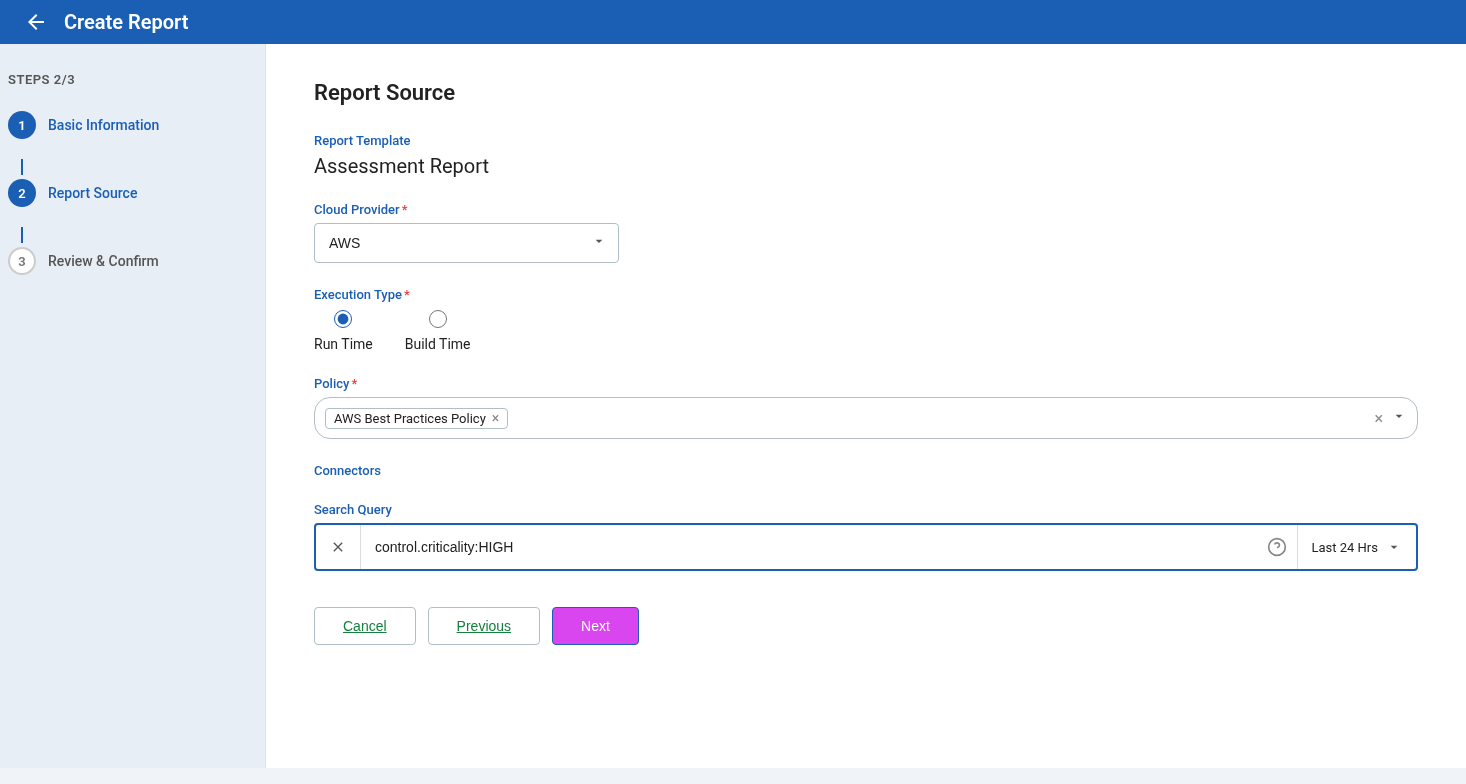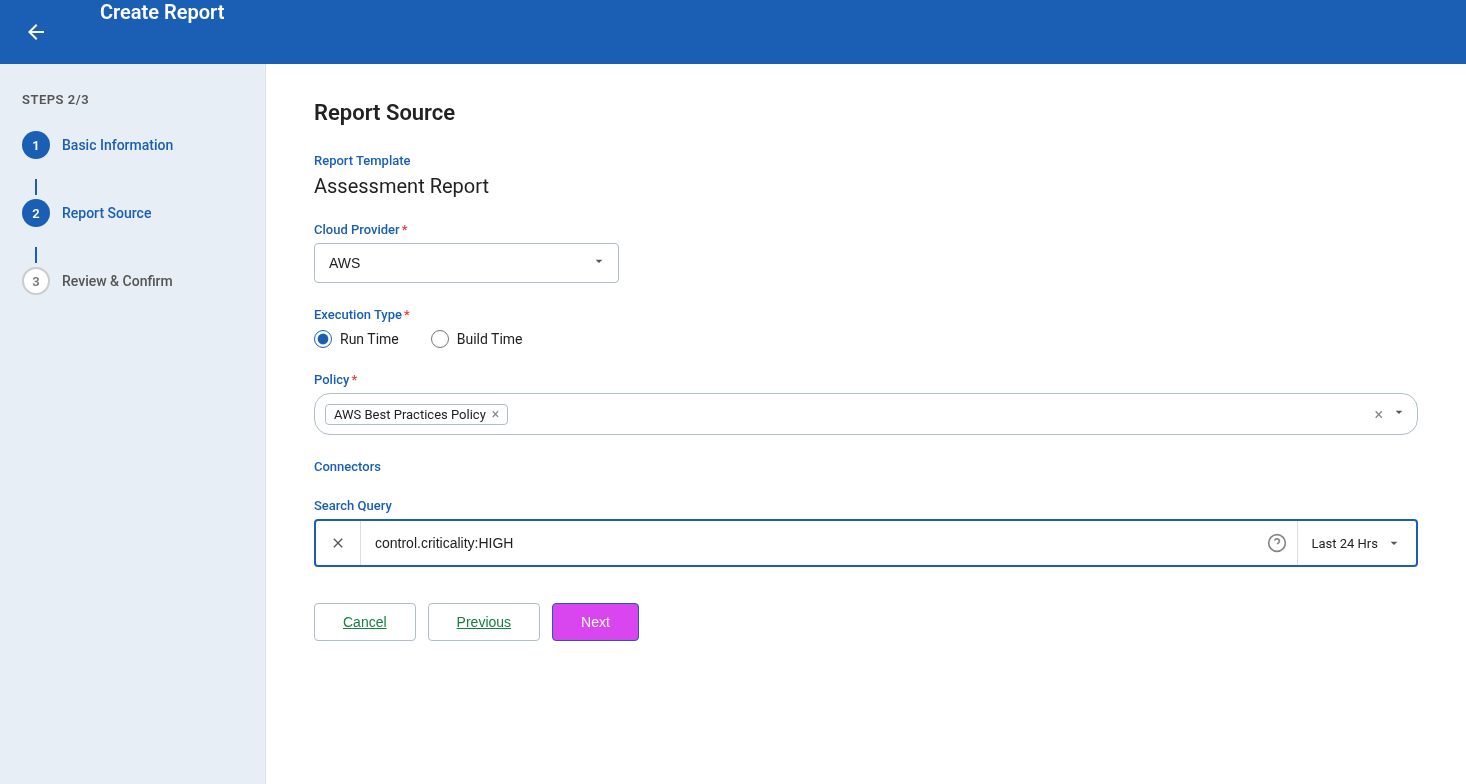--- a/index.html
+++ b/index.html
@@ -1,25 +1,25 @@
 <!DOCTYPE html>
 <html><head>
   <meta charset="utf-8">
   <style>
     * { box-sizing: border-box; margin: 0; padding: 0; }
     body { font-family: -apple-system, BlinkMacSystemFont, 'Segoe UI', Roboto, sans-serif; background: #f0f4f8; height: 784px; width: 1466px; overflow: hidden; }
 
     
     .header {
       background: #1a5fb4;
-      height: 64px;
-      display: flex;
+      height: 44px;
+      display: flex;
+      align-items: center;
       padding: 0 24px;
       color: white;
-      gap: 36px;
     }
     .header-back {
       cursor: pointer;
       display: flex;
       align-items: center;
       margin-right: 16px;
     }
     .header-back svg { width: 24px; height: 24px; fill: white; }
     .header-title {
       font-size: 20px;
@@ -30,21 +30,21 @@
     
     .layout {
       display: flex;
       height: 724px;
     }
 
     
     .sidebar {
       width: 265px;
       background: #e8eef5;
-      padding: 28px 22px;
+      padding: 28px 8px;
       flex-shrink: 0;
     }
     .steps-label {
       font-size: 13px;
       font-weight: 600;
       color: #555;
       margin-bottom: 24px;
       letter-spacing: 0.5px;
     }
     .step-item {
@@ -143,20 +143,21 @@
       display: flex;
       align-items: center;
       gap: 32px;
       margin-top: 8px;
     }
     .radio-item {
       display: flex;
       align-items: center;
       gap: 8px;
       cursor: pointer;
+      flex-direction: column;
     }
     .radio-input {
       width: 18px;
       height: 18px;
       accent-color: #1a5fb4;
       cursor: pointer;
     }
     .radio-label { font-size: 14px; color: #222; }
 
     

